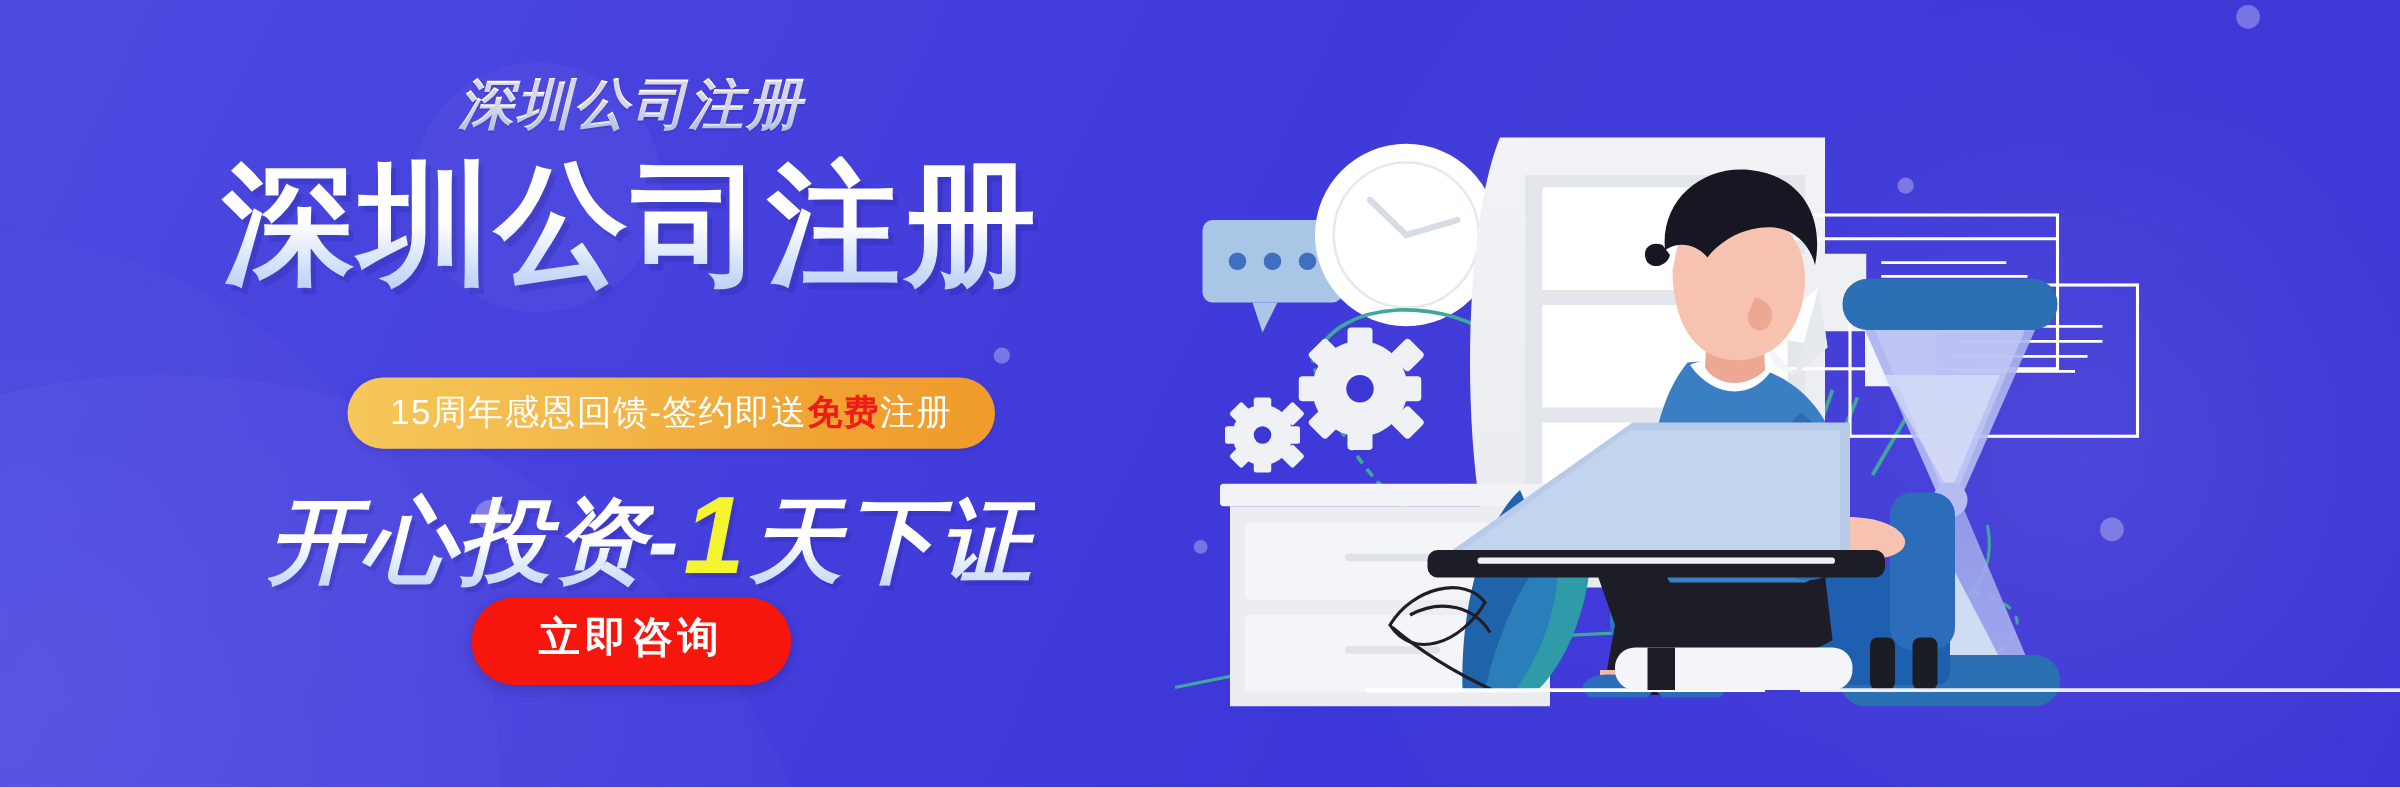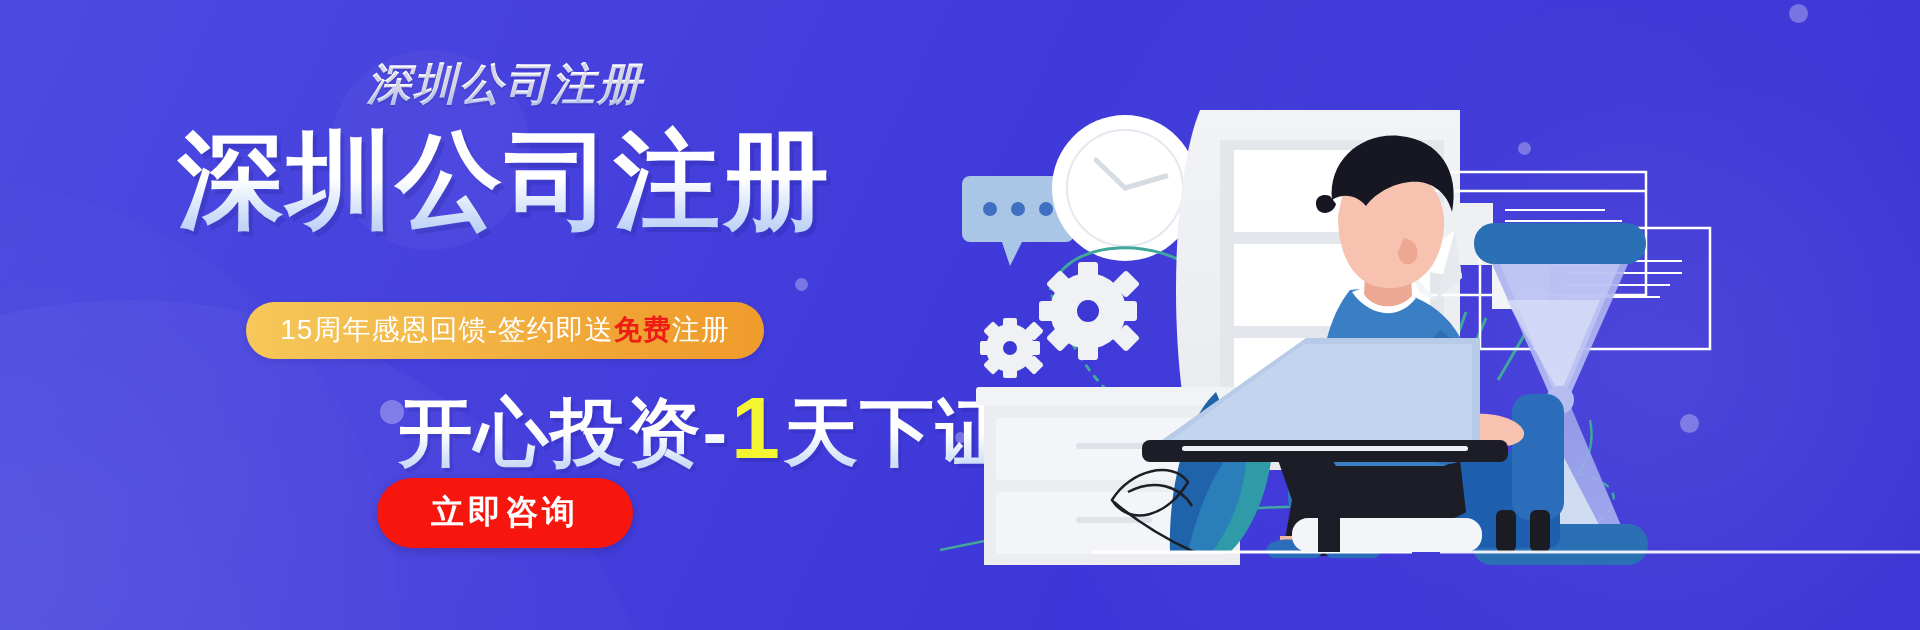--- a/index.html
+++ b/index.html
@@ -56,39 +56,39 @@
     text-align:center;
     font-size:106px;line-height:1.05;
     font-weight:bold;
     letter-spacing:3px;
     background:linear-gradient(180deg,#ffffff 0%,#ffffff 48%,#c5d8f8 88%,#b7cdf4 100%);
     -webkit-background-clip:text;background-clip:text;color:transparent;
     filter:drop-shadow(4px 5px 0 rgba(30,32,140,.22));
     white-space:nowrap;
   }
 
-  .pill-wrap{position:absolute;left:0;top:302px;width:1010px;text-align:center;}
+  .pill-wrap{position:absolute;left:0;top:302px;width:1010px;text-align:center;padding-left:32px;}
   .pill{
     display:inline-block;
     padding:10px 34px 12px 34px;
     border-radius:40px;
     background:linear-gradient(90deg,#f6c75a 0%,#f3b94a 35%,#f0a232 75%,#ef9c2c 100%);
     font-size:28px;line-height:1.25;
     color:#ffffff;font-weight:normal;
     letter-spacing:1px;
     white-space:nowrap;
     box-shadow:0 2px 6px rgba(20,20,90,.14);
   }
   .pill .hot{color:#ee1b17;font-weight:bold;}
 
   .tagline{
-    position:absolute;left:2px;top:382px;width:1010px;
-    text-align:right;
+    position:absolute;left:16px;top:382px;width:1010px;
+    text-align:center;
     font-size:74px;line-height:1.05;
-    font-weight:bold;
+    font-weight:bold;font-style:italic;
     letter-spacing:2px;
     white-space:nowrap;
   }
   .tagline .seg{
     background:linear-gradient(180deg,#ffffff 0%,#ffffff 50%,#c8daf8 92%);
     -webkit-background-clip:text;background-clip:text;color:transparent;
     filter:drop-shadow(3px 4px 0 rgba(30,32,140,.20));
   }
   .tagline .num{
     color:#f5f431;
@@ -103,21 +103,21 @@
     padding:14px 54px 16px 54px;
     border-radius:40px;
     background:#f6160d;
     color:#ffffff;
     font-size:33px;line-height:1.2;
     font-weight:bold;
     letter-spacing:4px;
     white-space:nowrap;
     cursor:pointer;
     border:none;
-    font-family:Liberation Sans, sans-serif;
+    font-family:Liberation Serif, serif;
     box-shadow:0 3px 10px rgba(20,10,60,.22);
   }
 
   
   .illus{position:absolute;left:900px;top:0;width:1020px;height:630px;}
   .illus svg{display:block;width:1020px;height:630px;}
 </style>
 </head>
 <body>
 

